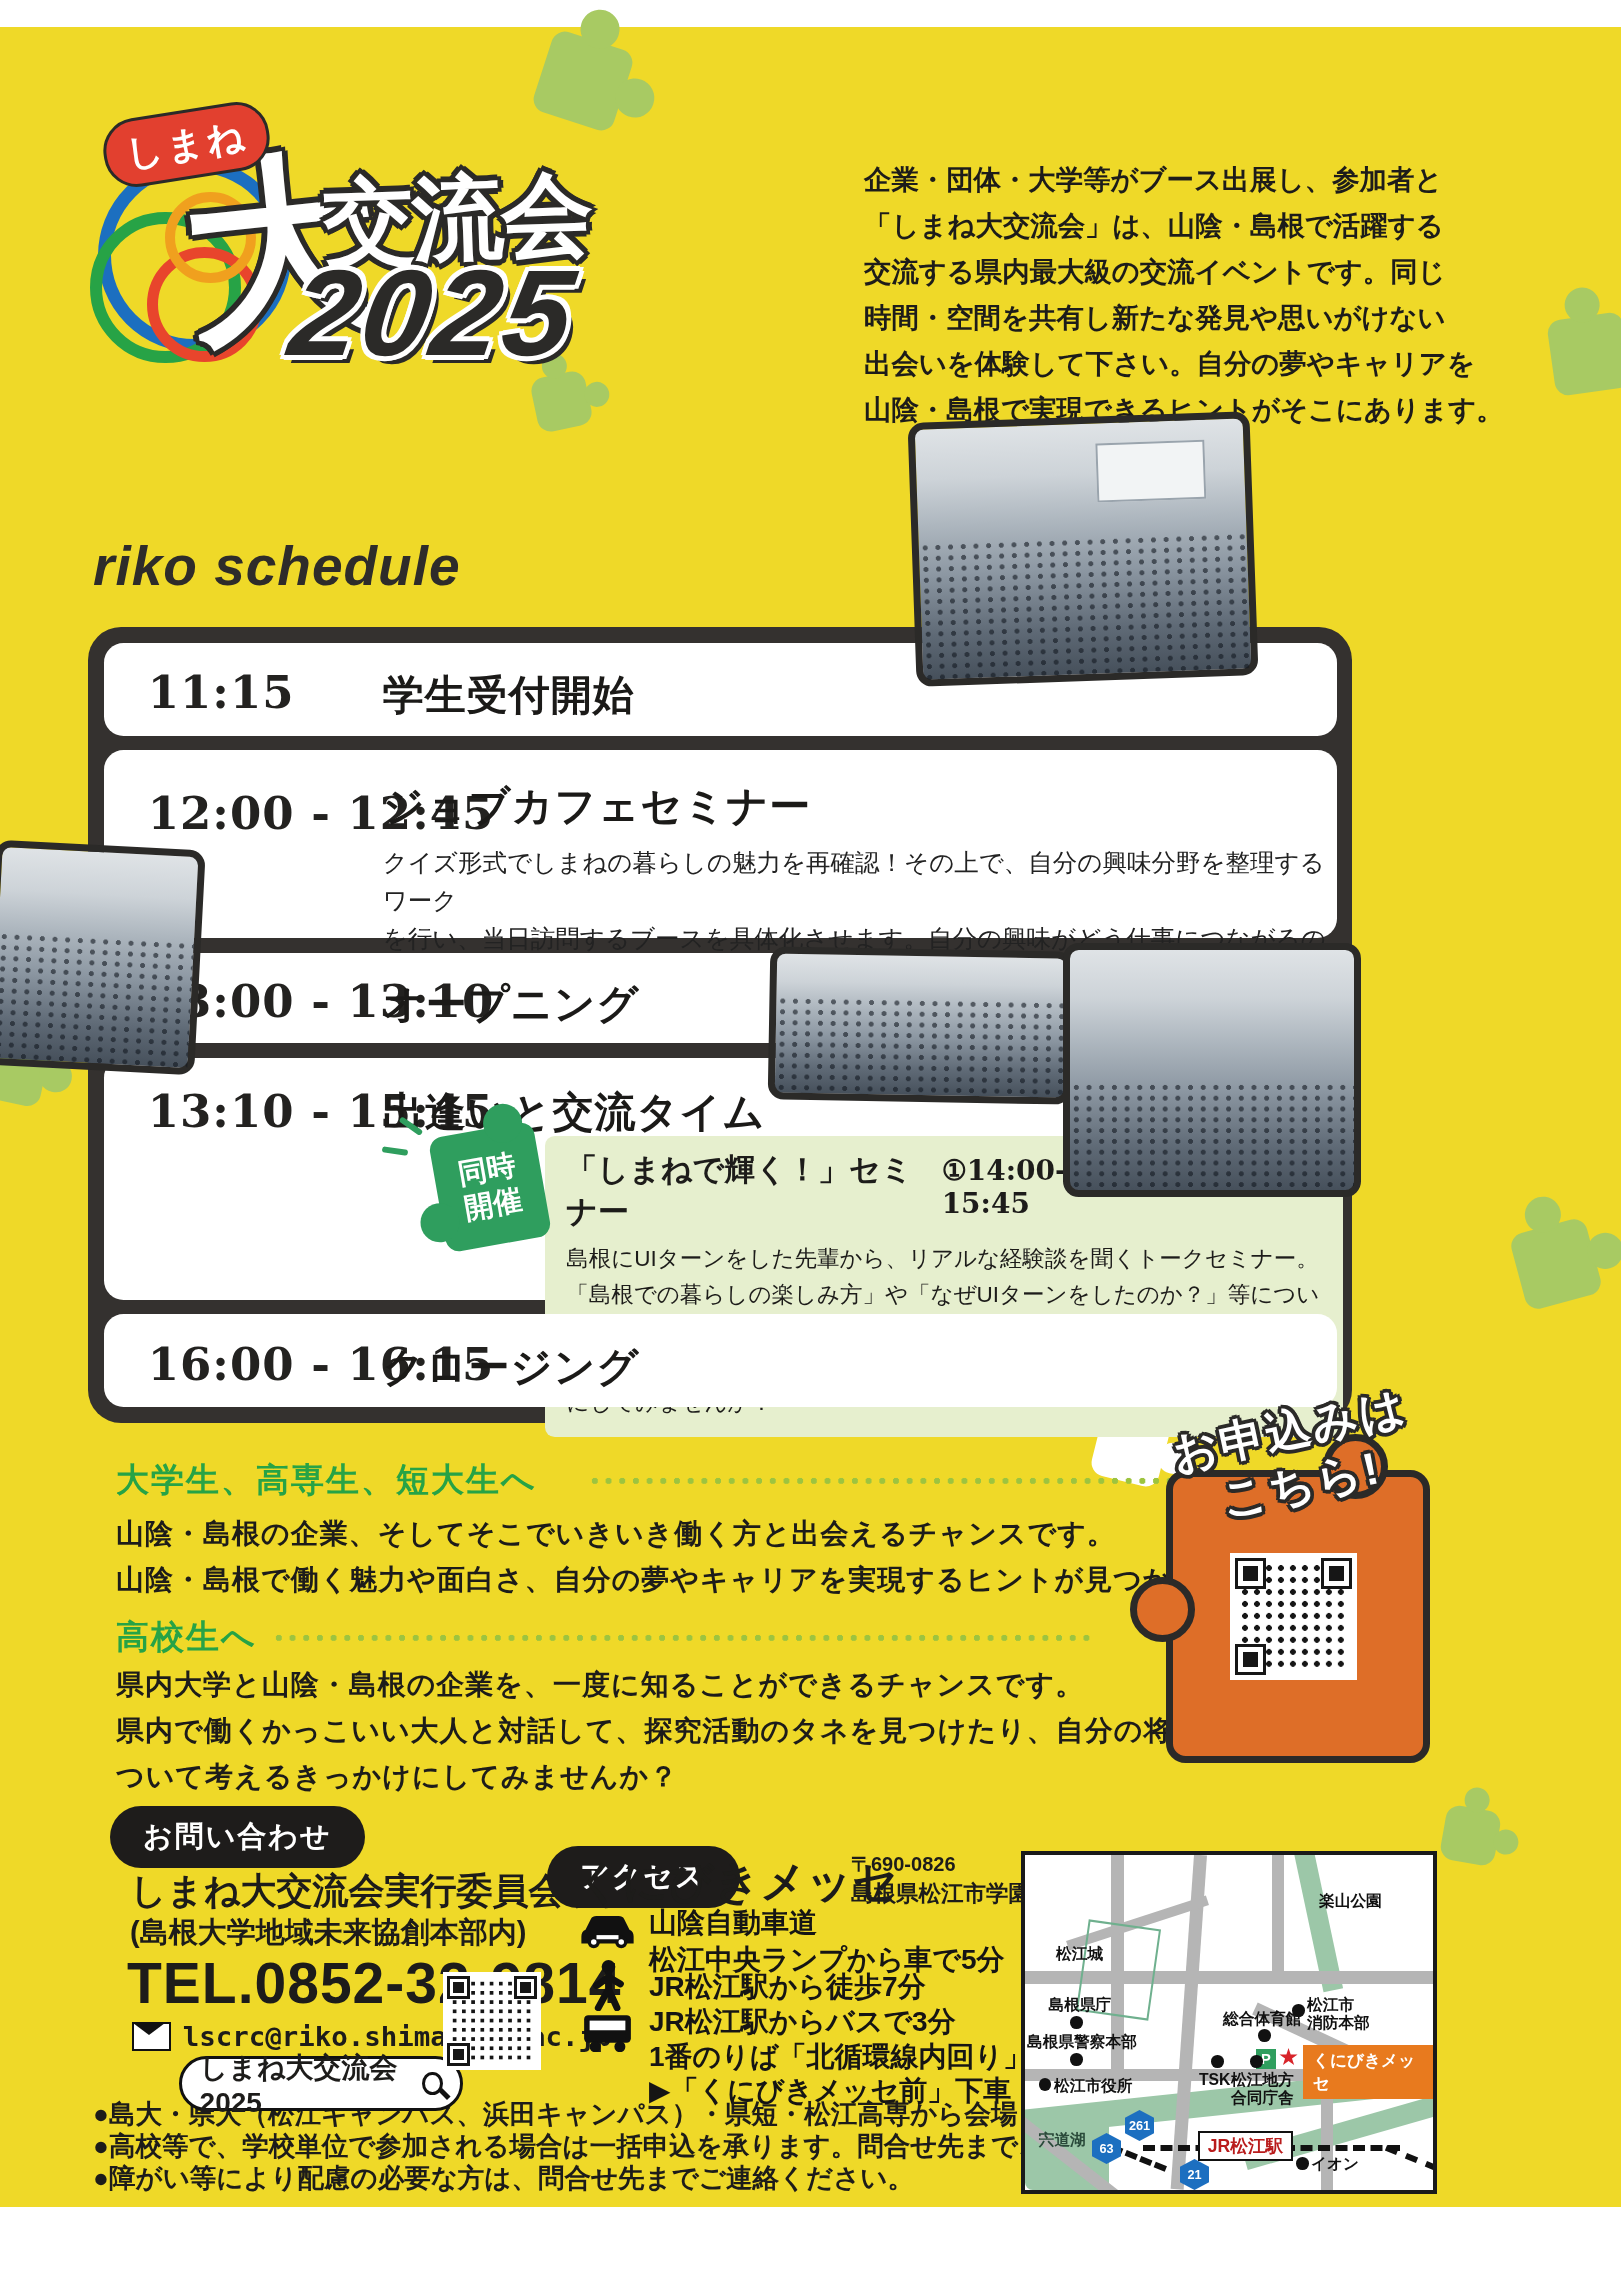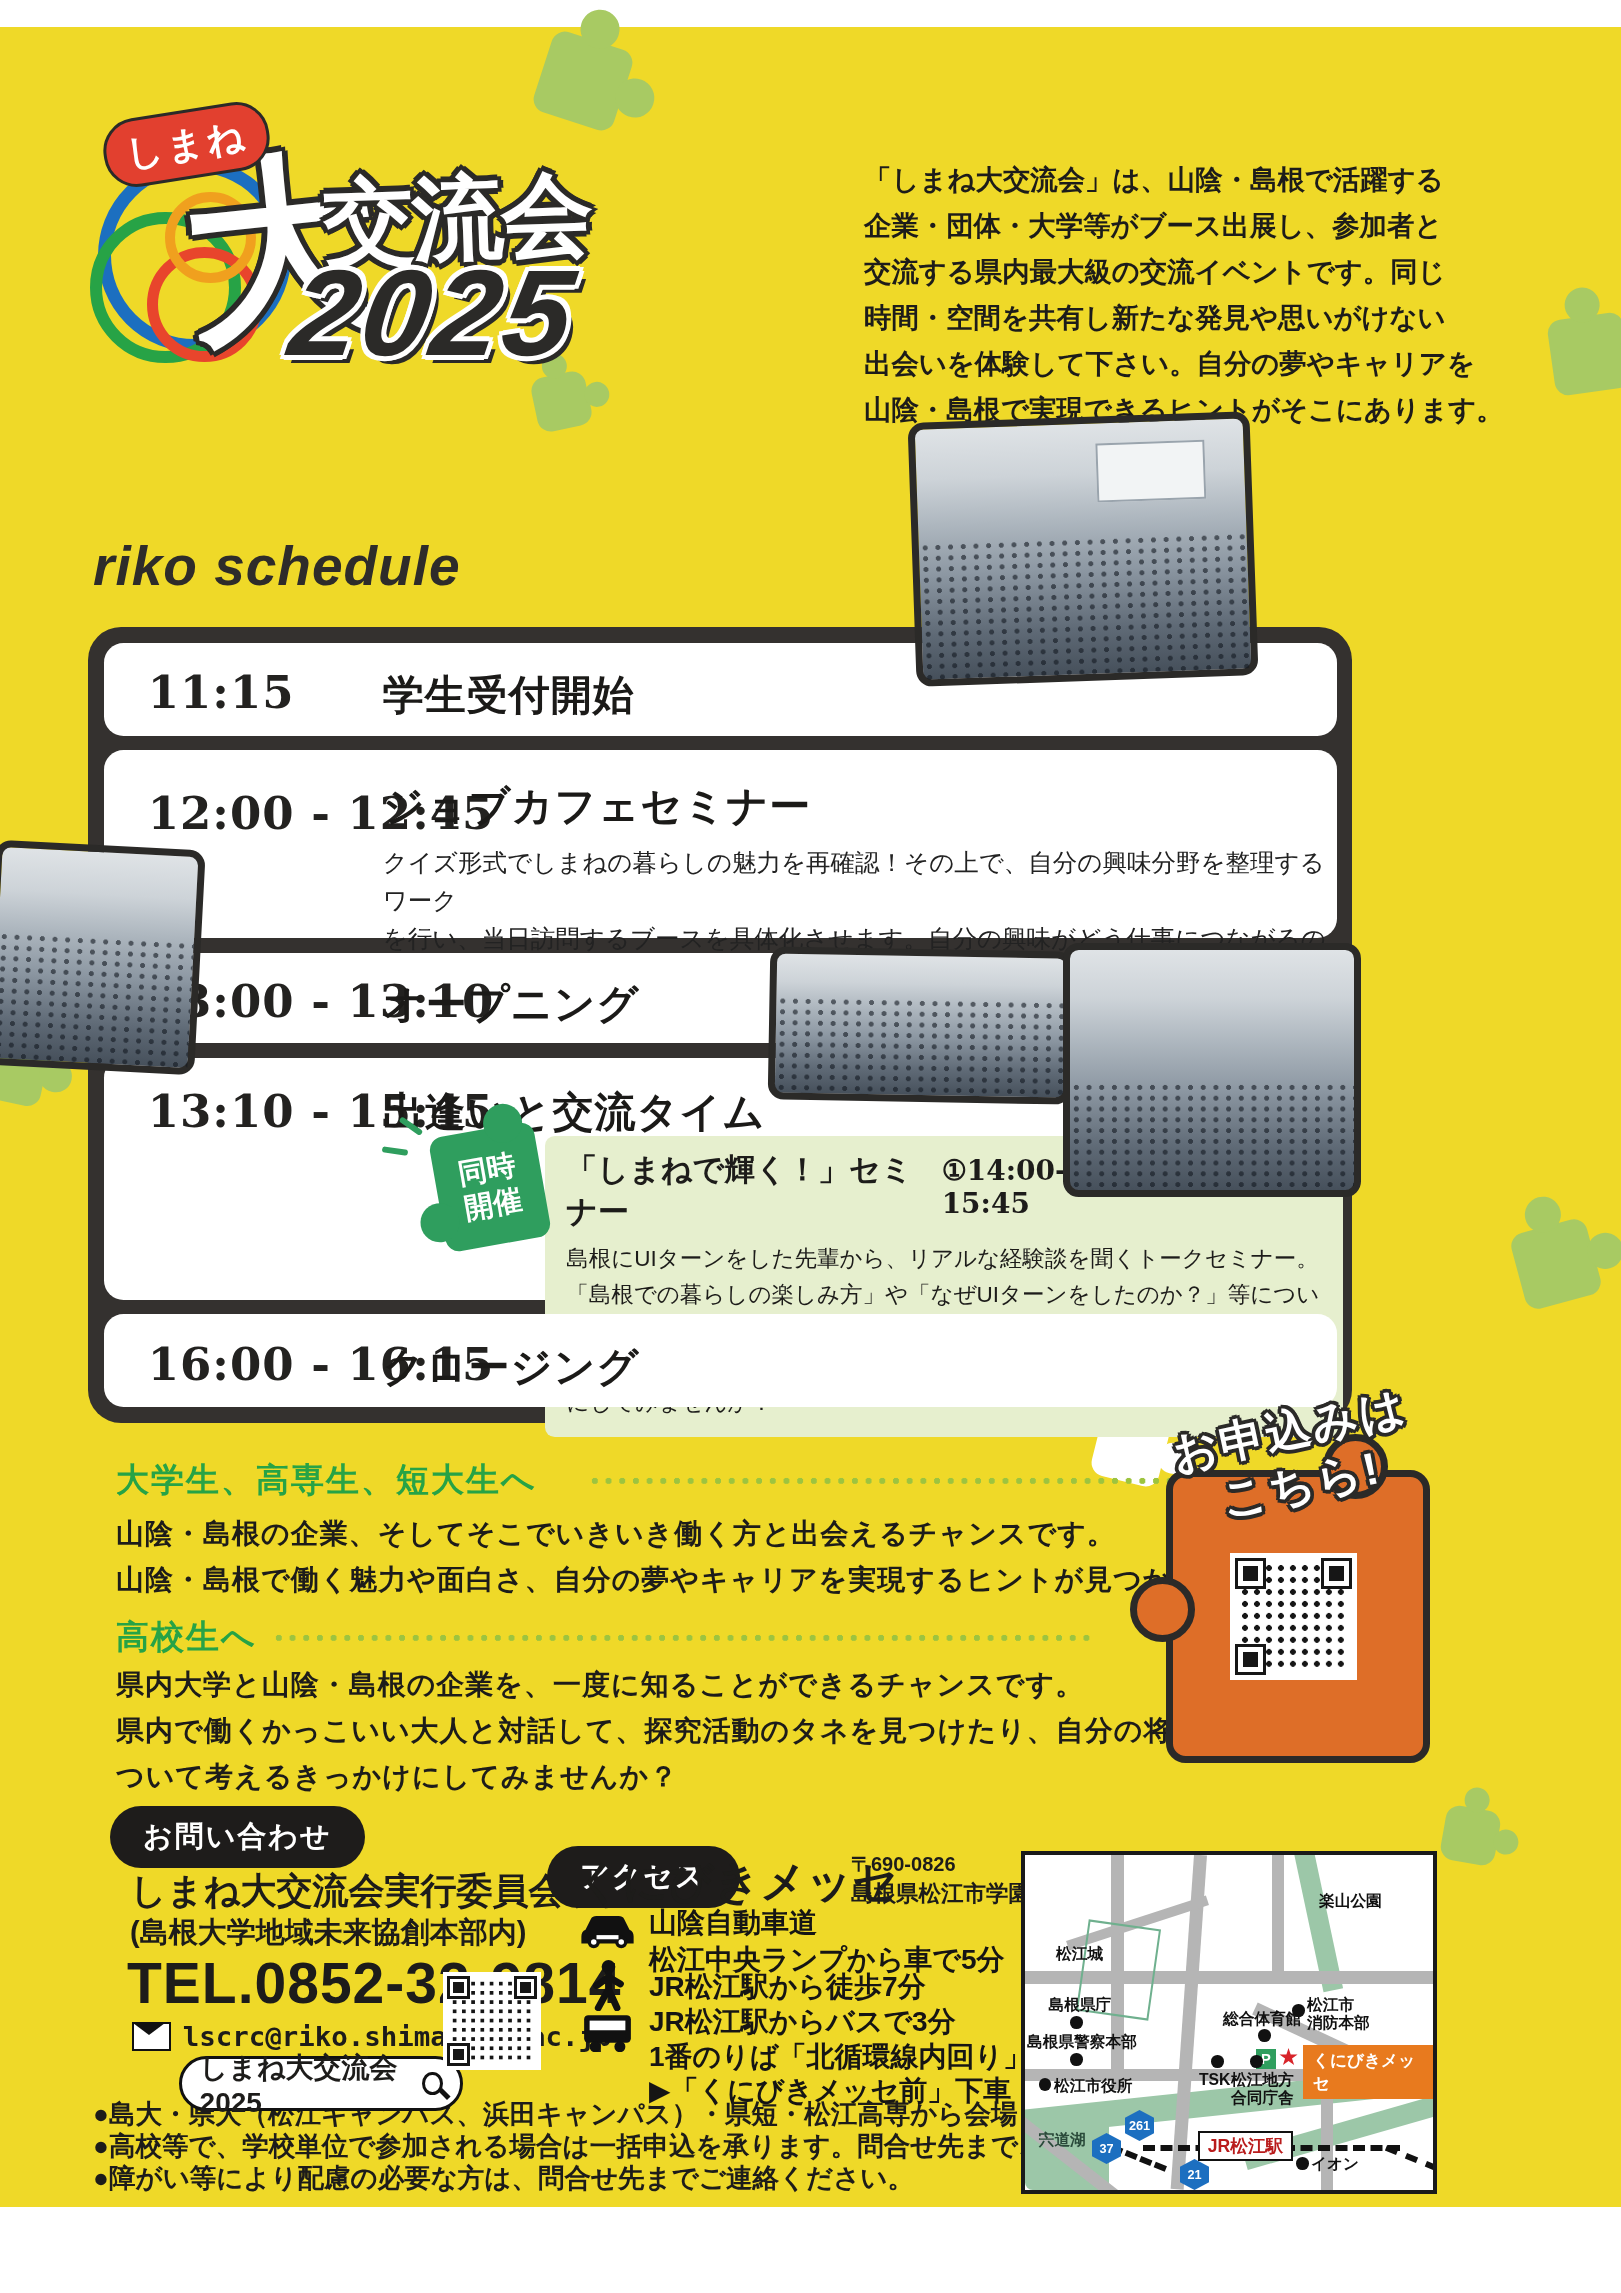--- a/index.html
+++ b/index.html
@@ -117,22 +117,22 @@
   <div class="ring" style="left:90px;top:212px;width:127px;height:127px;border:12.7px solid #27A346;"></div>
   <div class="ring" style="left:147px;top:247px;width:93px;height:93px;border:11.8px solid #E8452C;"></div>
   <div class="ring" style="left:165px;top:192px;width:71px;height:71px;border:10.8px solid #F0A01E;"></div>
   <div class="abs ow-lg" style="left:184px;top:118px;font-size:196px;font-weight:900;transform:rotate(-6deg);z-index:1;">大</div>
   <div class="abs" style="left:103px;top:110px;width:161px;height:63px;background:#E2402F;border:3.9px solid #2b2a28;border-radius:33px;
        transform:rotate(-9deg);display:flex;align-items:center;justify-content:center;color:#fff;font-size:37px;font-weight:900;letter-spacing:2.9px;z-index:2;">しまね</div>
   <div class="abs ow-lg" style="left:323px;top:157px;font-size:92px;font-weight:900;letter-spacing:-2.9px;transform:rotate(-2deg);z-index:1;">交流会</div>
   <div class="abs ob" style="left:292px;top:243px;font-size:122px;font-weight:900;font-style:italic;letter-spacing:2.9px;transform:skewX(-8deg);z-index:1;">2025</div>
 
   <div class="abs" style="left:864px;top:157px;width:676px;">
+    <div style="font-size:27.4px;font-weight:bold;line-height:46px;">企業・団体・大学等がブース出展し、参加者と</div>
     <div style="font-size:27.4px;font-weight:bold;line-height:46px;">「しまね大交流会」は、山陰・島根で活躍する</div>
-    <div style="font-size:27.4px;font-weight:bold;line-height:46px;">企業・団体・大学等がブース出展し、参加者と</div>
     <div style="font-size:27.4px;font-weight:bold;line-height:46px;">交流する県内最大級の交流イベントです。同じ</div>
     <div style="font-size:27.4px;font-weight:bold;line-height:46px;">時間・空間を共有し新たな発見や思いがけない</div>
     <div style="font-size:27.4px;font-weight:bold;line-height:46px;">出会いを体験して下さい。自分の夢やキャリアを</div>
     <div style="font-size:27.4px;font-weight:bold;line-height:46px;">山陰・島根で実現できるヒントがそこにあります。</div>
   </div>
 
   <div class="abs" style="left:93px;top:534px;font-size:55px;font-style:italic;font-weight:bold;color:#2E2C2A;letter-spacing:1px;">riko schedule</div>
 
   <div id="sched">
     <div class="srow" style="height:93px;">
@@ -304,21 +304,21 @@
     <div class="abs" style="left:253px;top:188px;color:#D8242A;font-size:23.5px;">★</div>
     <div class="abs" style="left:278px;top:190px;background:#E87A1E;color:#fff;font-size:16.7px;font-weight:900;padding:3.9px 9.8px;">くにびきメッセ</div>
     <div class="mdot" style="left:186px;top:200px;"></div>
     <div class="mlabel" style="left:174px;top:216px;">TSK</div>
     <div class="mdot" style="left:225px;top:200px;"></div>
     <div class="mlabel" style="left:206px;top:216px;">松江地方
 合同庁舎</div>
     <div class="mdot" style="left:13.7px;top:223px;"></div>
     <div class="mlabel" style="left:29px;top:222px;">松江市役所</div>
     <div class="mlabel" style="left:13.7px;top:276px;color:#2a4a3a;">宍道湖</div>
-    <div class="shield" style="left:67px;top:278px;">37</div>
+    <div class="shield" style="left:67px;top:278px;">63</div>
     <div class="shield" style="left:100px;top:255px;">261</div>
     <div class="shield" style="left:155px;top:304px;">21</div>
     <div class="abs" style="left:173px;top:276px;background:#fff;border:2.9px solid #111;color:#b91c1c;font-size:17.6px;font-weight:700;padding:1px 7.8px;">JR松江駅</div>
     <div class="mdot" style="left:271px;top:302px;"></div>
     <div class="mlabel" style="left:286px;top:300px;">イオン</div>
   </div>
 
   <div class="note" style="top:2096px;">●島大・県大（松江キャンパス、浜田キャンパス）・県短・松江高専から会場までの連絡バスを運行します。</div>
   <div class="note" style="top:2128px;">●高校等で、学校単位で参加される場合は一括申込を承ります。問合せ先までご連絡ください。</div>
   <div class="note" style="top:2160px;">●障がい等により配慮の必要な方は、問合せ先までご連絡ください。</div>

